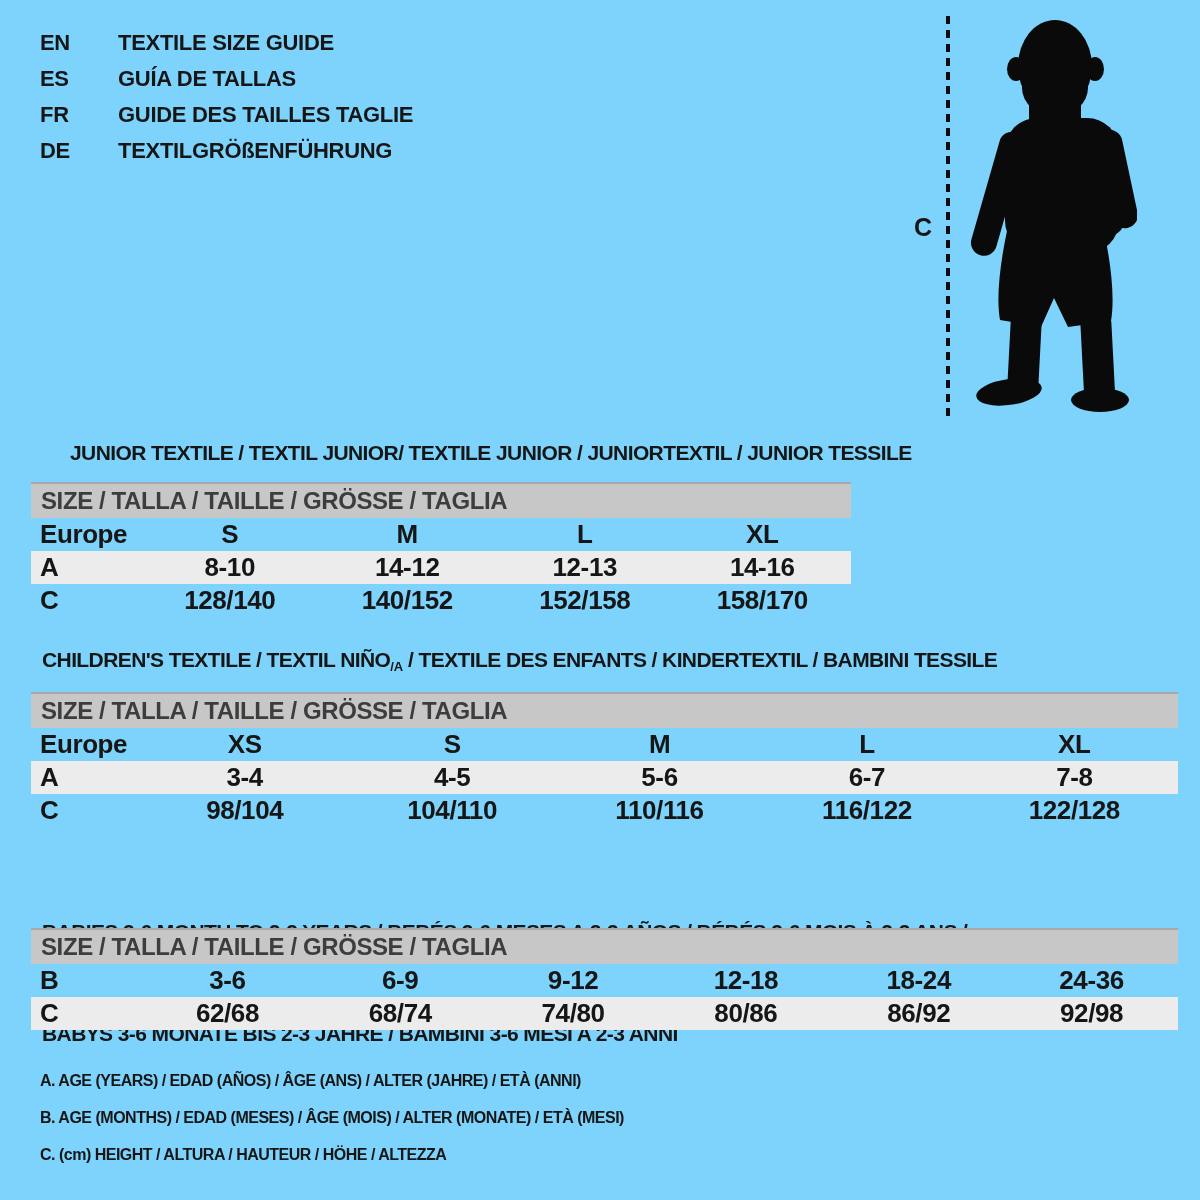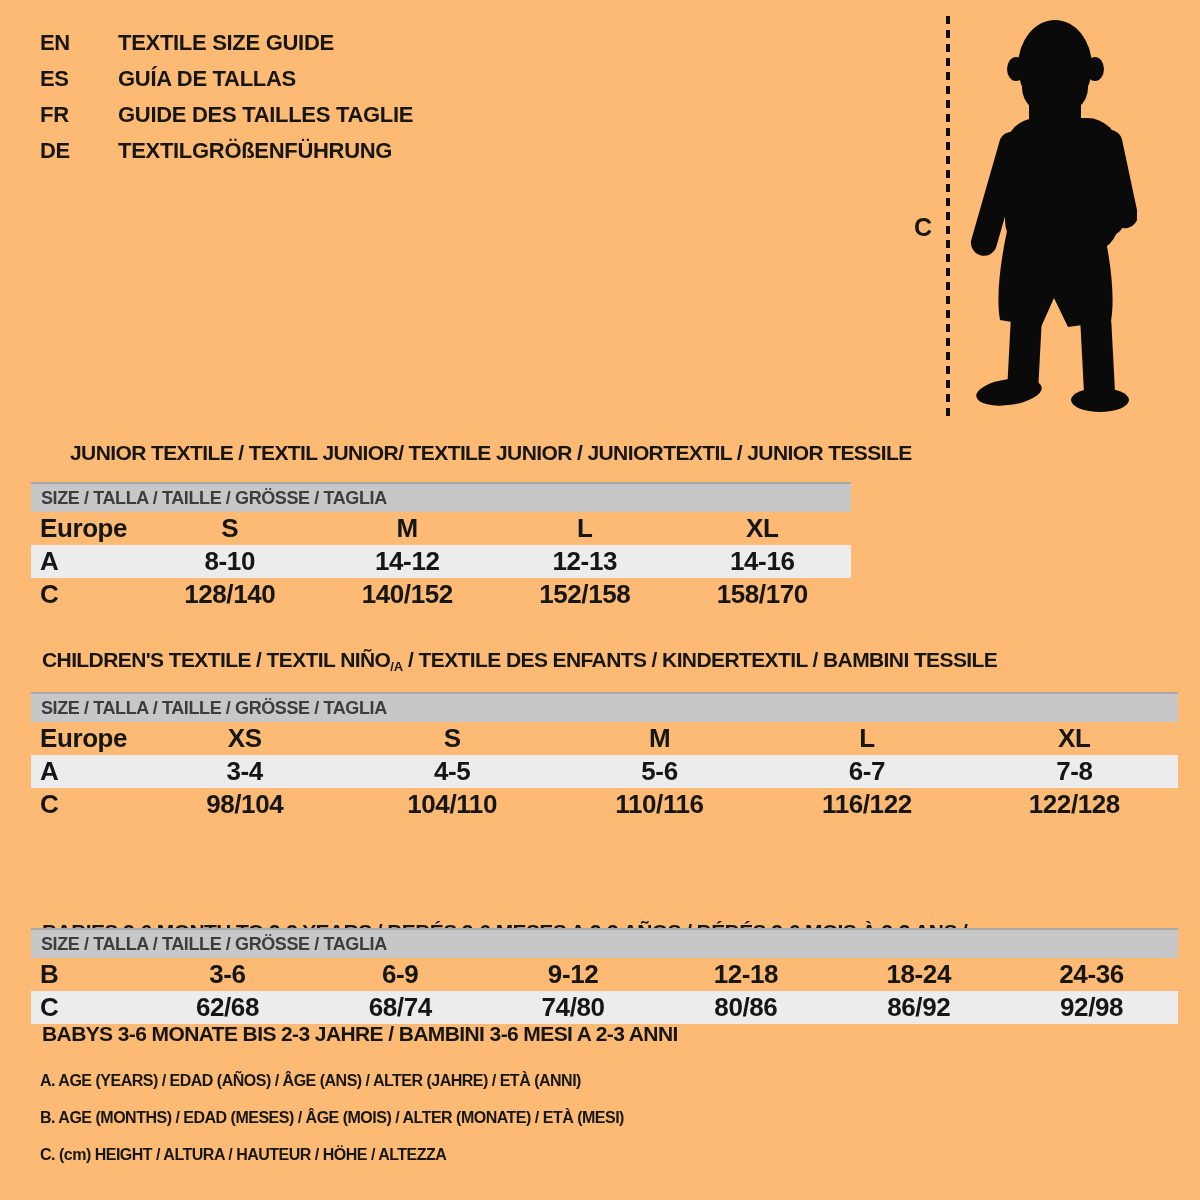--- a/index.html
+++ b/index.html
@@ -12,21 +12,21 @@
     height: 1200px;
     font-family: "Liberation Sans", "DejaVu Sans", sans-serif;
     font-weight: 700;
     color: var(--text, #161616);
   }
   .page {
     position: relative;
     width: 1200px;
     height: 1200px;
     overflow: hidden;
-    background: #fdba74;
+    background: #7dd3fc;
   }
 
   
   .lang-block {
     position: absolute;
     left: 40px;
     top: 25px;
   }
   .lang-row {
     display: flex;
@@ -78,27 +78,27 @@
   }
 
   
   .size-table { position: absolute; left: 31px; }
   #junior-table { top: 482px; width: 820px; }
   #children-table { top: 692px; width: 1147px; }
   #babies-table { top: 928px; width: 1147px; }
 
   .table-bar {
     box-sizing: border-box;
-    height: 30px;
+    height: 36px;
     background: var(--bar-bg, #c7c7c7);
     border-top: 2px solid var(--bar-edge, #a8a8a8);
     display: flex;
     align-items: center;
     padding-left: 10px;
-    font-size: 18px;
+    font-size: 24px;
     letter-spacing: -0.4px;
     color: var(--bar-text, #3d3d3d);
   }
   .table-row {
     display: flex;
     align-items: center;
     height: 33px;
     font-size: 26px;
     letter-spacing: -0.4px;
   }

